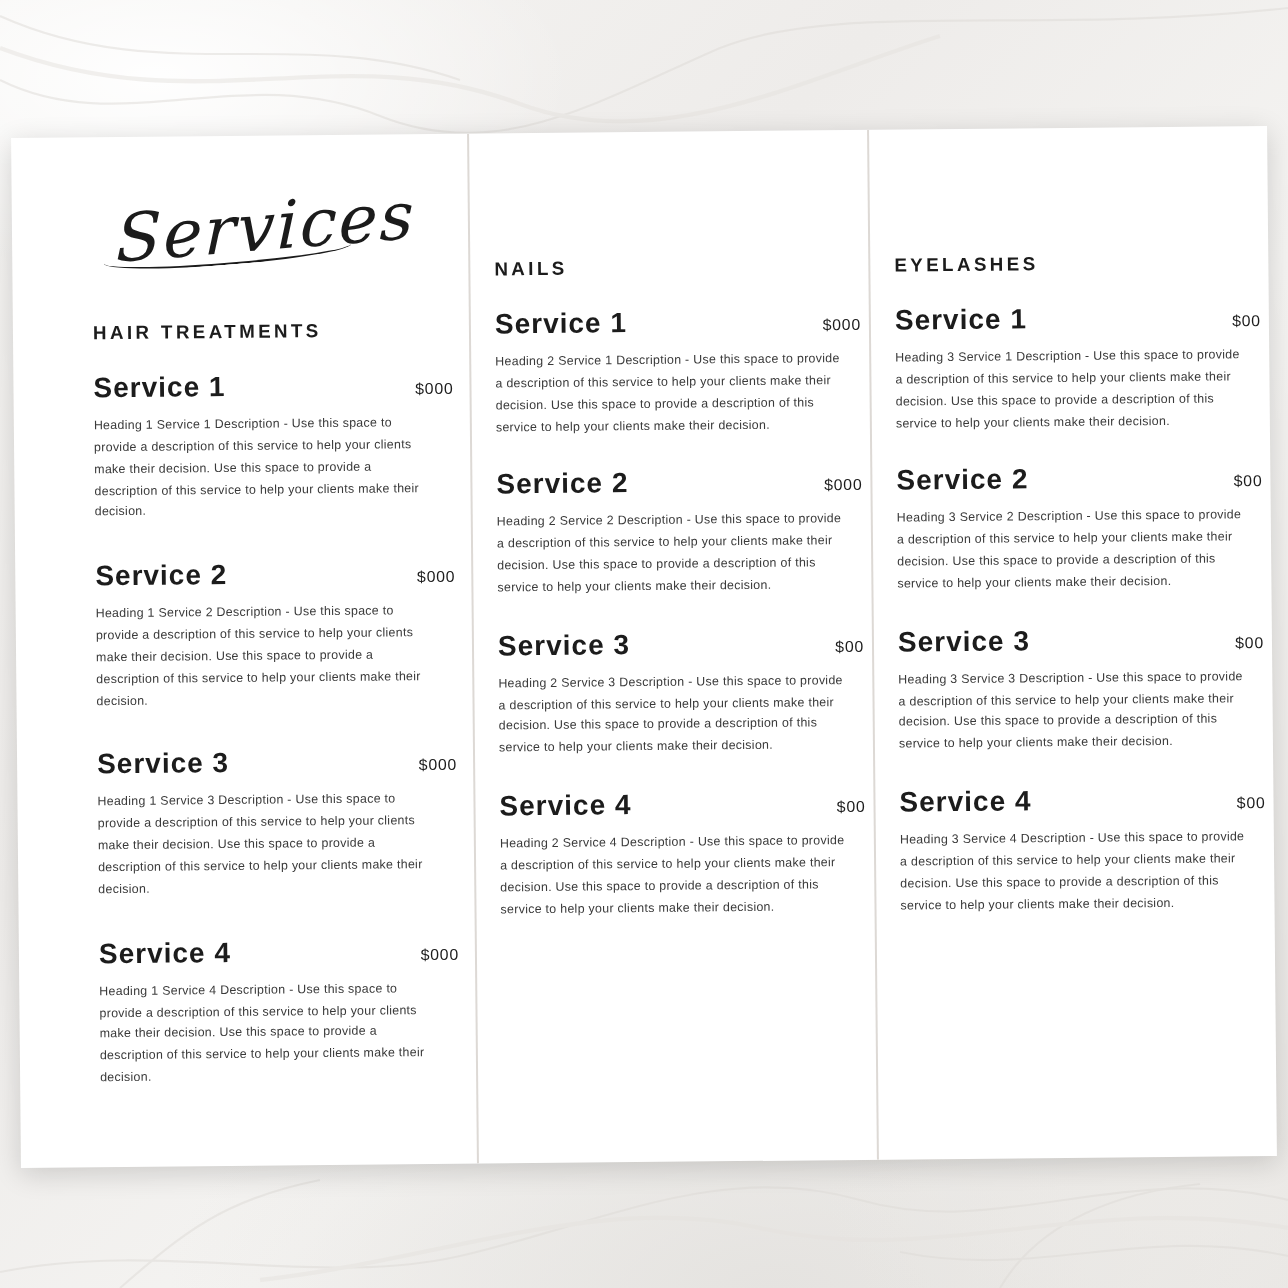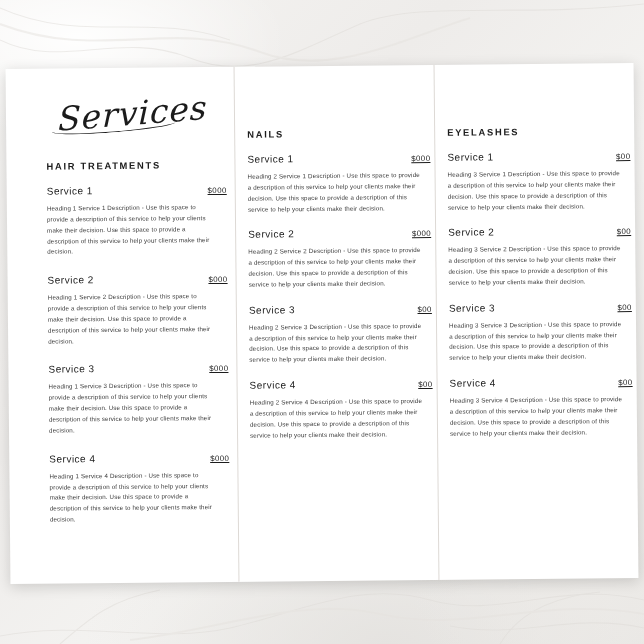--- a/index.html
+++ b/index.html
@@ -96,29 +96,29 @@
   .service {
     margin-bottom: 14px;
   }
   .svc-head {
     display: flex;
     justify-content: space-between;
     align-items: baseline;
     margin-bottom: 7px;
   }
   .svc-name {
-    font-size: 10px;
+    font-size: 14px;
     letter-spacing: 0.5px;
     color: #1c1c1c;
+    font-weight: bold;
   }
   .svc-price {
     font-size: 7.9px;
     letter-spacing: 0.4px;
     color: #1c1c1c;
-    text-decoration: underline;
   }
   .svc-desc {
     font-size: 6.2px;
     line-height: 1.75;
     color: #3a3a3a;
     letter-spacing: 0.15px;
     margin: 0;
     padding-right: 6px;
   }
   .col-1 .svc-head, .col-1 .svc-desc { margin-left: 12px; }

